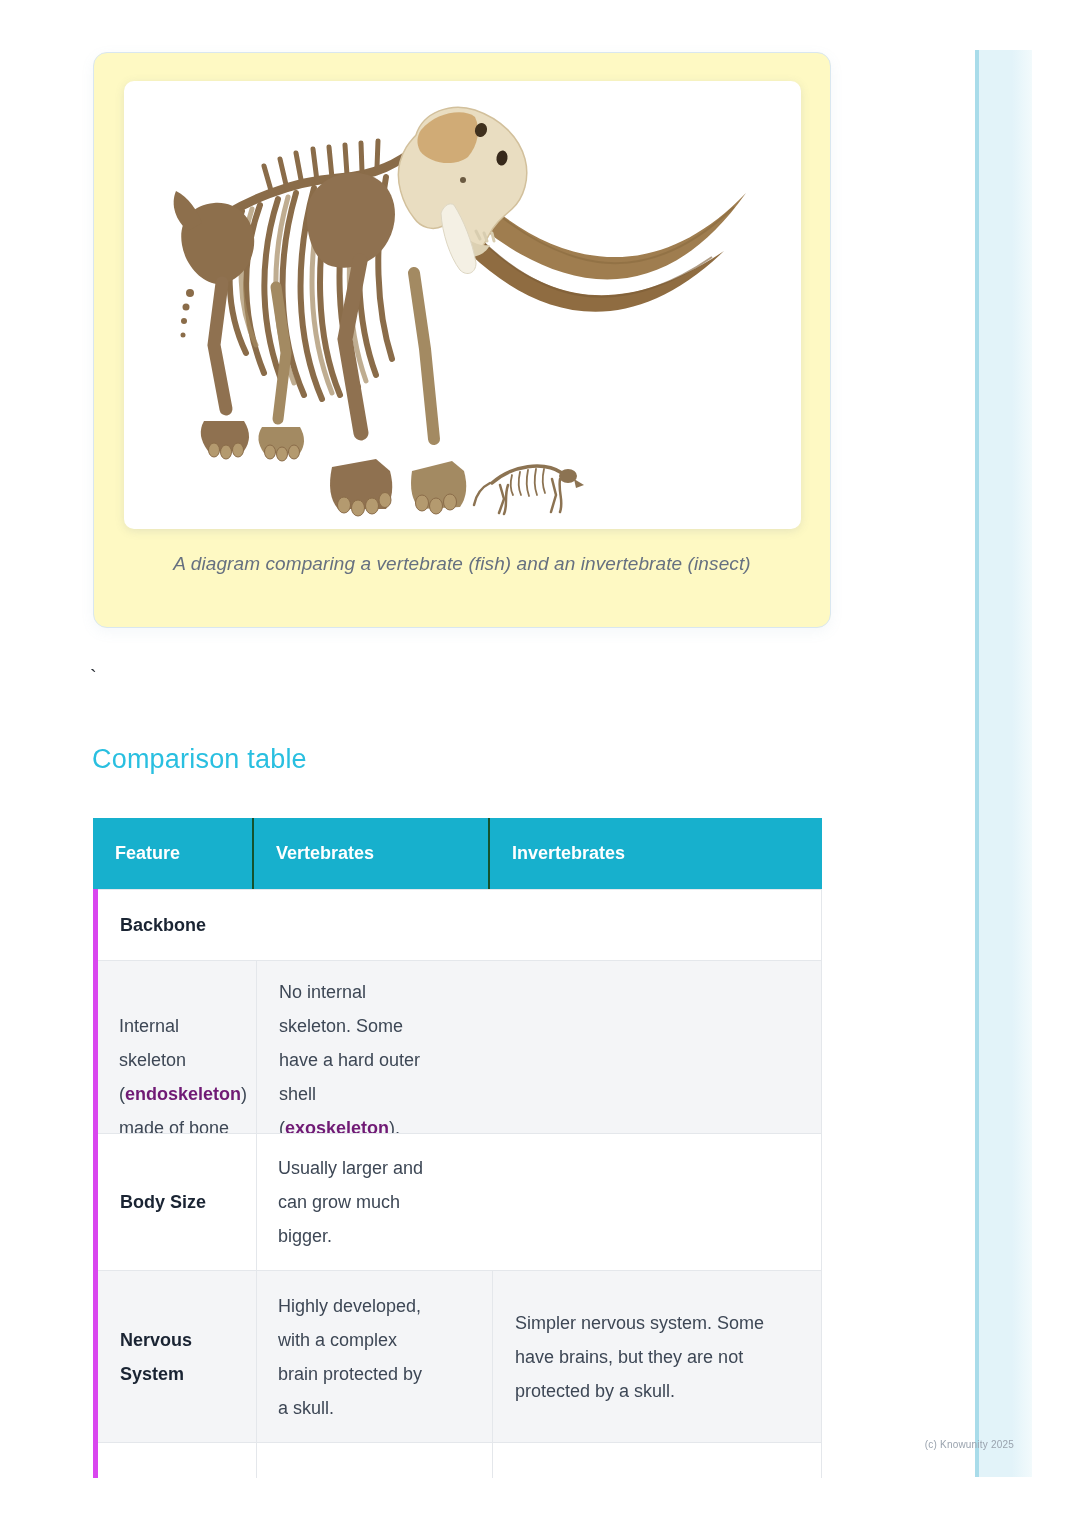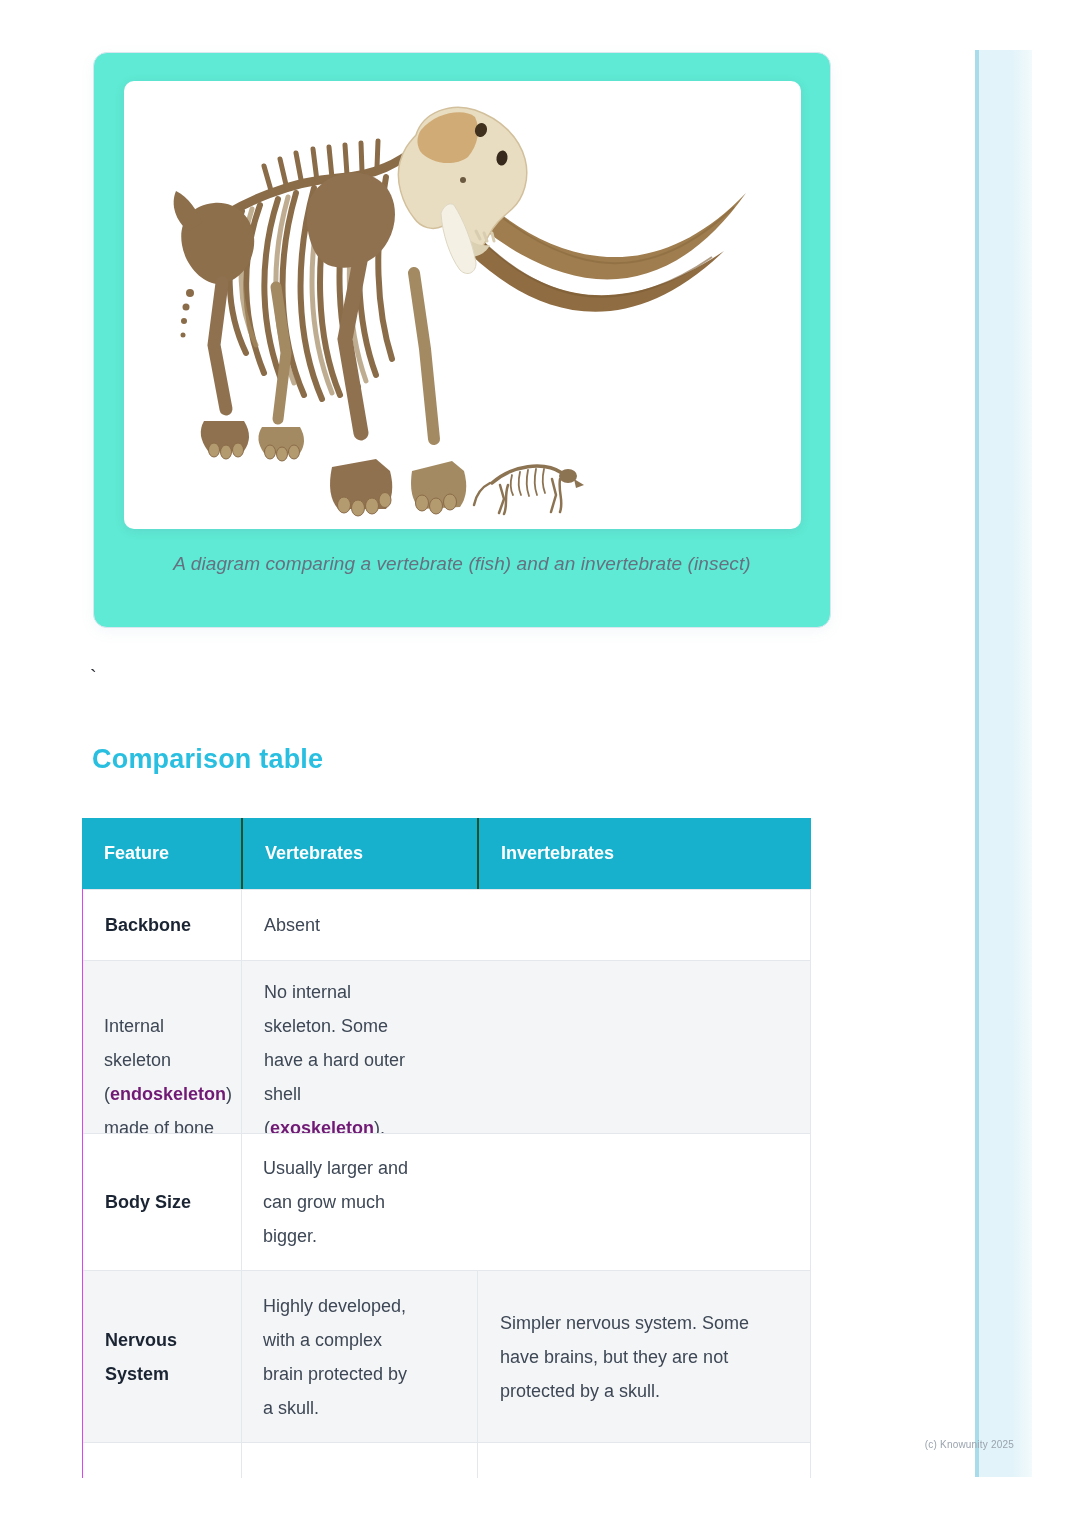--- a/index.html
+++ b/index.html
@@ -10,49 +10,49 @@
   }
   
   .stripe{
     position:absolute; left:975px; top:50px; width:57px; height:1427px;
     border-left:4px solid var(--stripe-edge,#a9dcea);
     background:linear-gradient(90deg, var(--stripe-fill,#e2f3f9) 0%, var(--stripe-fill,#e2f3f9) 62%, #f2fafc 100%);
   }
   
   .figure-card{
     position:absolute; left:93px; top:52px; width:738px; height:576px;
-    background:#5eead4; border:1px solid #d9e7f0; border-radius:14px;
+    background:#fef9c3; border:1px solid #d9e7f0; border-radius:14px;
     box-shadow:0 4px 14px rgba(120,150,180,.08);
   }
   .figure-image{
     position:absolute; left:30px; top:28px; width:677px; height:448px;
     background:#ffffff; border-radius:10px; overflow:hidden;
     box-shadow:0 2px 10px rgba(100,120,150,.16);
   }
   .figure-caption{
     position:absolute; left:0; right:0; top:500px; text-align:center;
     font-style:italic; font-size:19px; color:#667080; letter-spacing:.1px;
   }
   .stray{ position:absolute; left:90px; top:666px; font-size:20px; color:#2a2f36; }
   .section-title{
-    position:absolute; left:92px; top:744px; font-size:27px; font-weight:700;
+    position:absolute; left:92px; top:744px; font-size:27px; font-weight:400;
     color:var(--accent,#29bfe0); letter-spacing:.2px;
   }
   
-  .ctable{ position:absolute; left:82px; top:818px; width:729px; }
+  .ctable{ position:absolute; left:93px; top:818px; width:729px; }
   .thead{
     display:grid; grid-template-columns:159px 236px 334px; height:71px;
     background:var(--header-bg,#17b0cd);
   }
   .th{
     display:flex; align-items:center; padding:0 22px;
     color:#ffffff; font-weight:700; font-size:18px;
   }
   .th + .th{ border-left:2px solid #14532d;text-align:center; }
-  .tbody{ border-left:1px solid #d946ef; border-right:1px solid #e4e7eb; width:729px; }
+  .tbody{ border-left:5px solid #d946ef; border-right:1px solid #e4e7eb; width:729px; }
   .tr{
     display:grid; grid-template-columns:158px 236px auto;
     background:#ffffff; border-top:1px solid #e4e7eb; overflow:hidden;
   }
   .tr.alt{ background:var(--alt-bg,#f4f5f7); }
   .td{
     display:flex; align-items:center; font-size:18px; color:#3d4755; line-height:34px;
   }
   .td + .td{ border-left:1px solid #e4e7eb; }
   .td.c0{ padding:0 10px 0 22px; font-weight:700; color:#1a2433; }
@@ -202,23 +202,20 @@
     <div class="thead" id="thead">
         <div class="th">Feature</div>
         <div class="th">Vertebrates</div>
         <div class="th">Invertebrates</div>
       </div>
     <div class="tbody" id="tbody">
         <div class="tr" style="height: 71px;">
           <div class="td c0">
             <div>Backbone</div>
           </div>
-          <div class="td c2">
-            <div><span>Absent</span></div>
-          </div>
         </div>
         <div class="tr alt" style="height: 173px;">
           <div class="td c1">
             <div><span>Internal skeleton (</span><span class="b">endoskeleton</span><span>) made of bone or cartilage.</span></div>
           </div>
           <div class="td c2">
             <div><span>No internal skeleton. Some have a hard outer shell (</span><span class="b">exoskeleton</span><span>), some are soft-bodied.</span></div>
           </div>
         </div>
         <div class="tr" style="height: 137px;">

